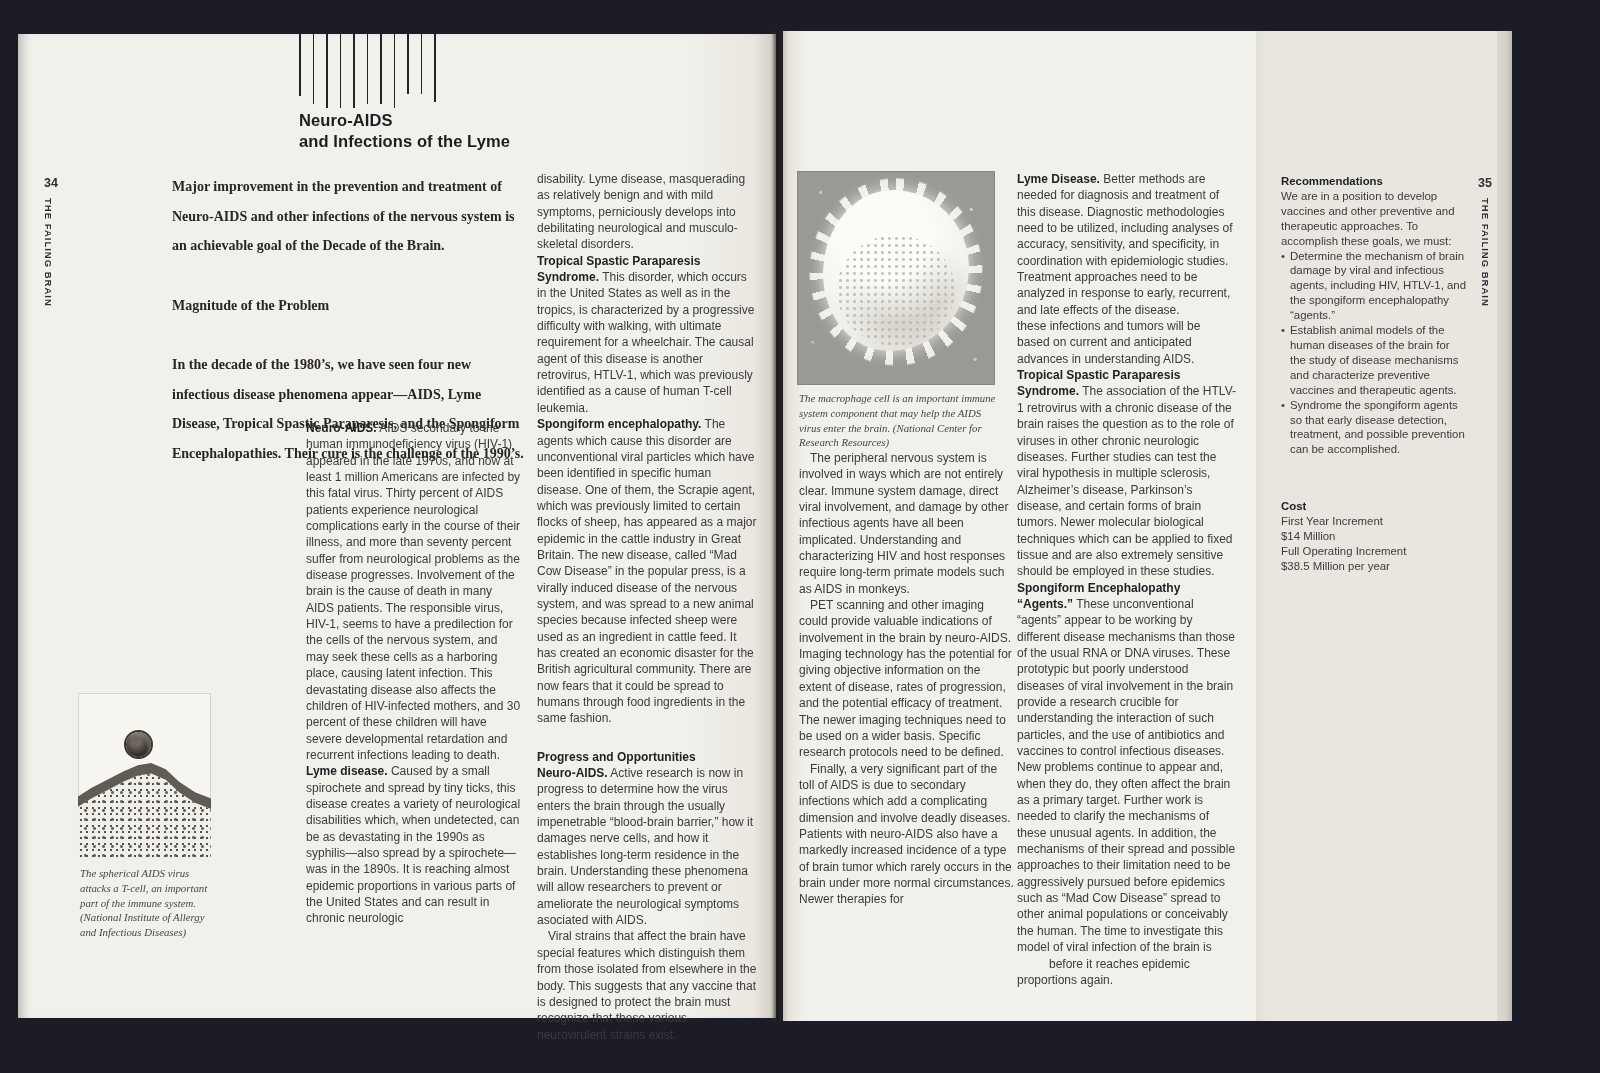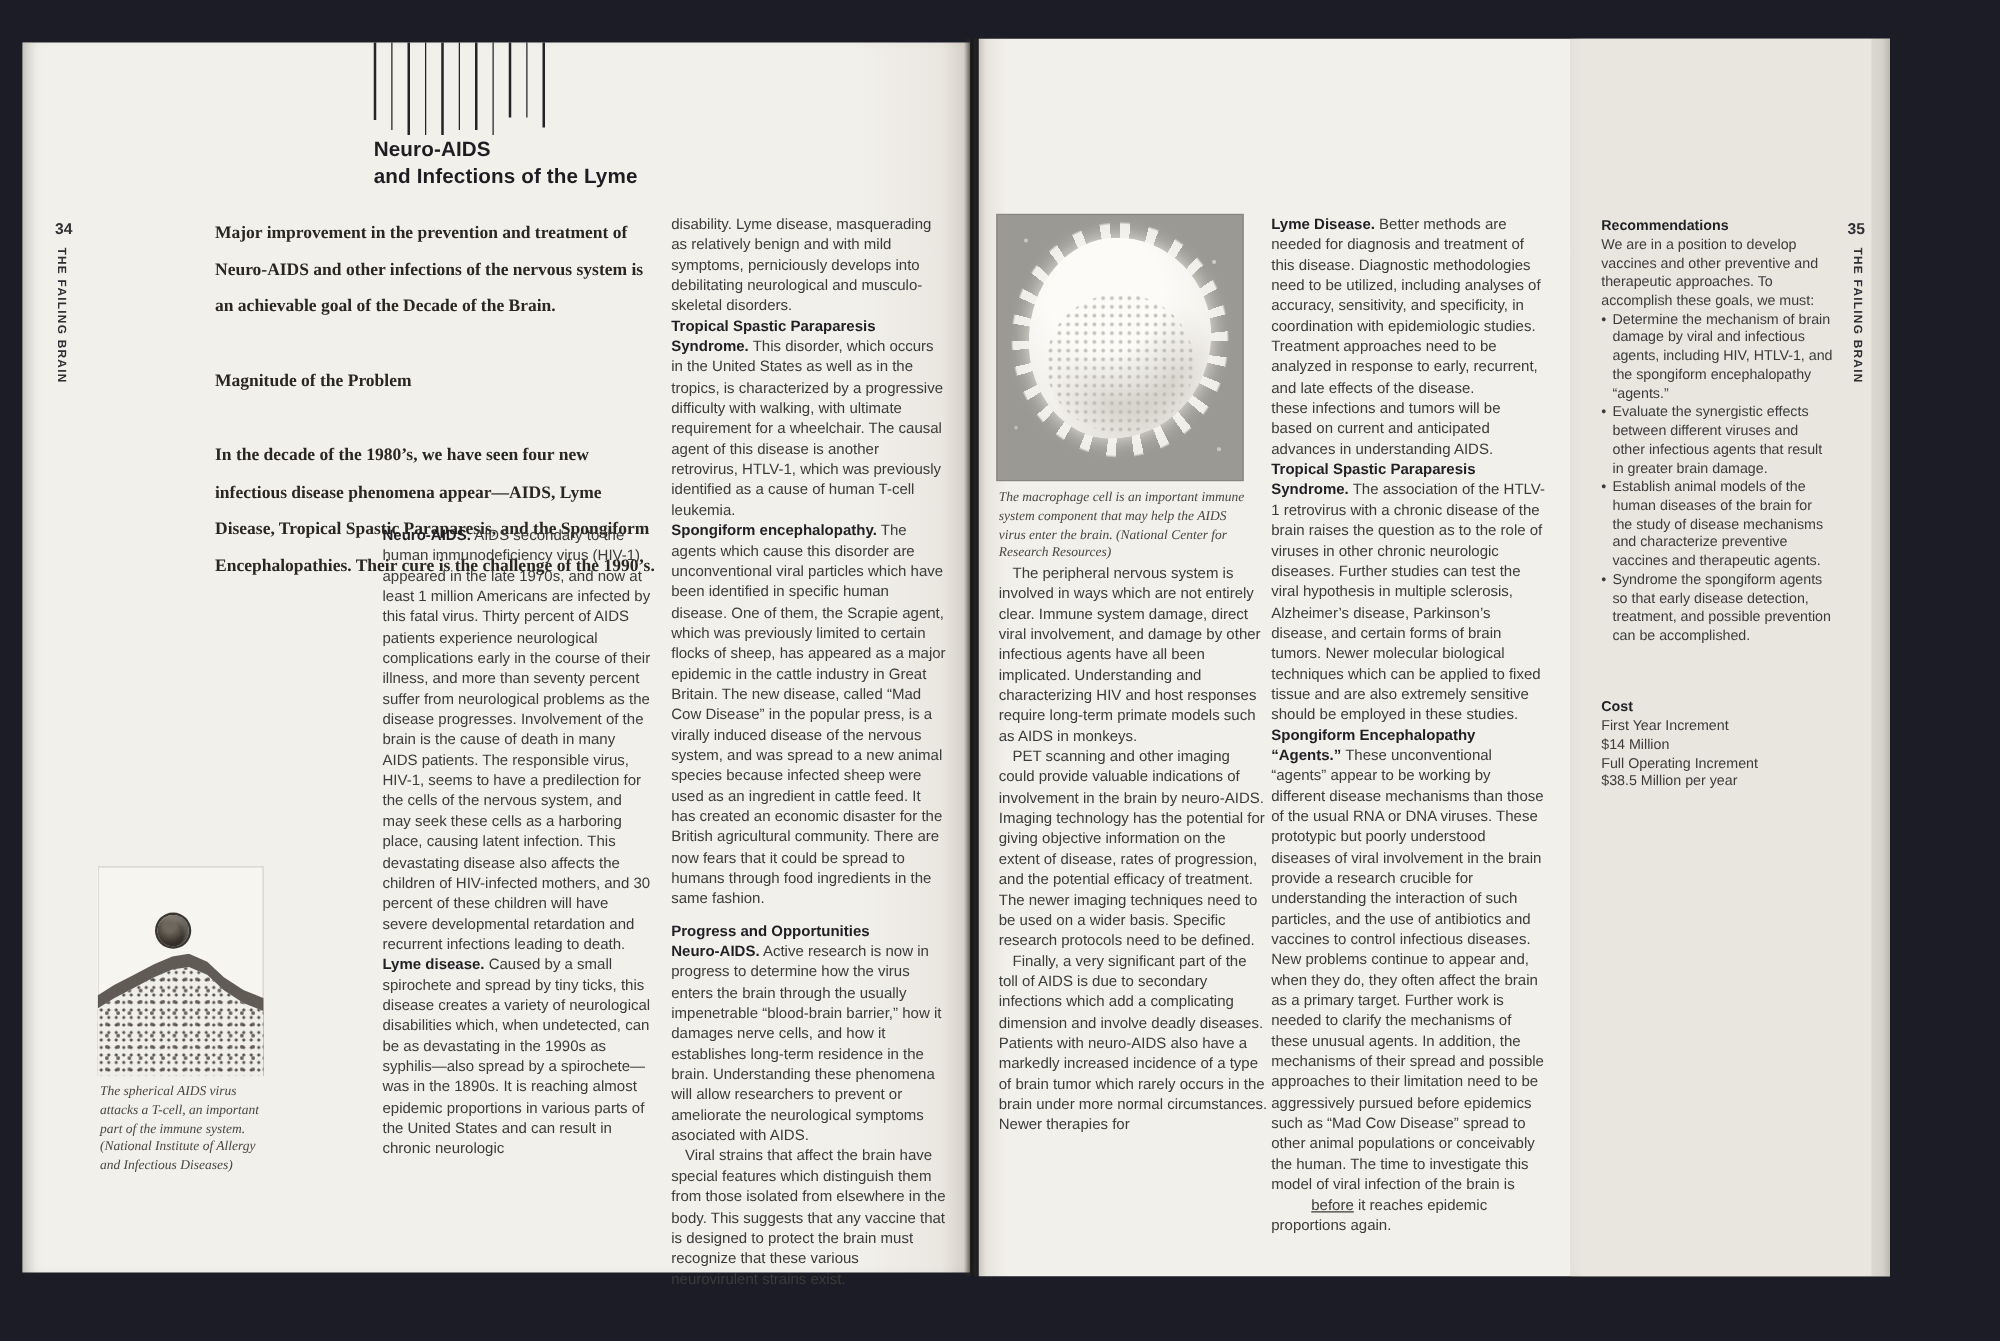--- a/index.html
+++ b/index.html
@@ -60,23 +60,23 @@
     font-size:14px;line-height:29.5px;color:#2a2622;
   }
   .intro p{margin:0 0 30px 0;}
   
   .col{
     position:absolute;font-size:12px;line-height:16.35px;color:#3b3b3b;
     text-align:left;
   }
   .col p{margin:0;}
   .col .lead{font-weight:bold;color:#1f1f24;}
-  .col .sect{font-weight:bold;color:#1f1f24;margin-top:10px;}
+  .col .sect{font-weight:bold;color:#1f1f24;margin-top:22px;}
   .col .ind{text-indent:11px;}
-  .u{text-decoration:underline;padding-left:32px;}
+  .u{padding-left:32px;}
   .col-l1{left:306px;top:420px;width:216px;}
   .col-l2{left:537px;top:171px;width:220px;}
   .col-r1{left:799px;top:450px;width:216px;}
   .col-r2{left:1017px;top:171px;width:219px;}
   
   .sidebar{
     position:absolute;left:1281px;top:174px;width:186px;
     font-size:11.4px;line-height:14.9px;color:#3b3b3b;
   }
   .sidebar .hd{font-weight:bold;color:#1f1f24;margin:0;}
@@ -222,21 +222,20 @@
   <p>these infections and tumors will be based on current and anticipated advances in understanding AIDS.</p>
   <p><span class="lead">Tropical Spastic Paraparesis Syndrome.</span><span> The association of the HTLV-1 retrovirus with a chronic disease of the brain raises the question as to the role of viruses in other chronic neurologic diseases. Further studies can test the viral hypothesis in multiple sclerosis, Alzheimer’s disease, Parkinson’s disease, and certain forms of brain tumors. Newer molecular biological techniques which can be applied to fixed tissue and are also extremely sensitive should be employed in these studies.</span></p>
   <p><span class="lead">Spongiform Encephalopathy “Agents.”</span><span> These unconventional “agents” appear to be working by different disease mechanisms than those of the usual RNA or DNA viruses. These prototypic but poorly understood diseases of viral involvement in the brain provide a research crucible for understanding the interaction of such particles, and the use of antibiotics and vaccines to control infectious diseases. New problems continue to appear and, when they do, they often affect the brain as a primary target. Further work is needed to clarify the mechanisms of these unusual agents. In addition, the mechanisms of their spread and possible approaches to their limitation need to be aggressively pursued before epidemics such as “Mad Cow Disease” spread to other animal populations or conceivably the human. The time to investigate this model of viral infection of the brain is </span><span class="u">before</span><span> it reaches epidemic proportions again.</span></p>
 </div>
 
 <div class="sidebar">
   <p class="hd">Recommendations</p>
   <p>We are in a position to develop vaccines and other preventive and therapeutic approaches. To accomplish these goals, we must:</p>
   <ul>
     <li>Determine the mechanism of brain damage by viral and infectious agents, including HIV, HTLV-1, and the spongiform encephalopathy “agents.”</li>
-    <li>Evaluate the synergistic effects between different viruses and other infectious agents that result in greater brain damage.</li>
     <li>Establish animal models of the human diseases of the brain for the study of disease mechanisms and characterize preventive vaccines and therapeutic agents.</li>
     <li>Syndrome the spongiform agents so that early disease detection, treatment, and possible prevention can be accomplished.</li>
   </ul>
   <div class="cost">
     <p class="hd">Cost</p>
     <p>First Year Increment</p>
     <p>$14 Million</p>
     <p>Full Operating Increment</p>
     <p>$38.5 Million per year</p>
   </div>

